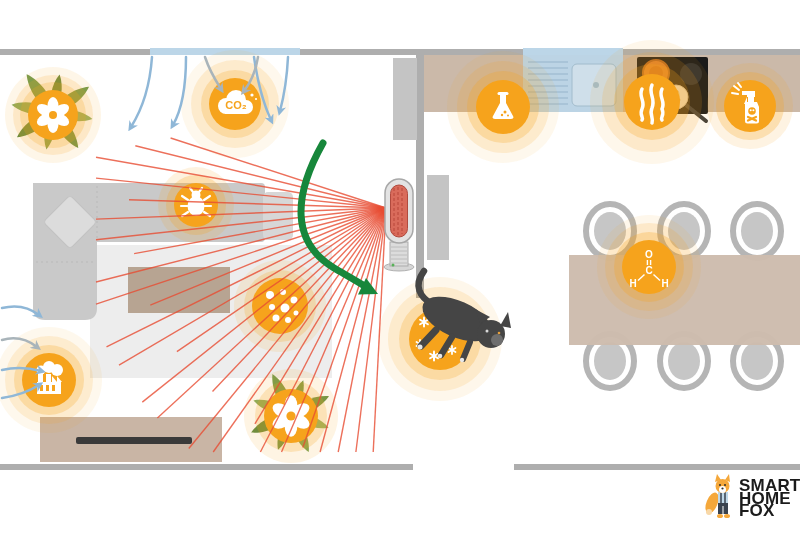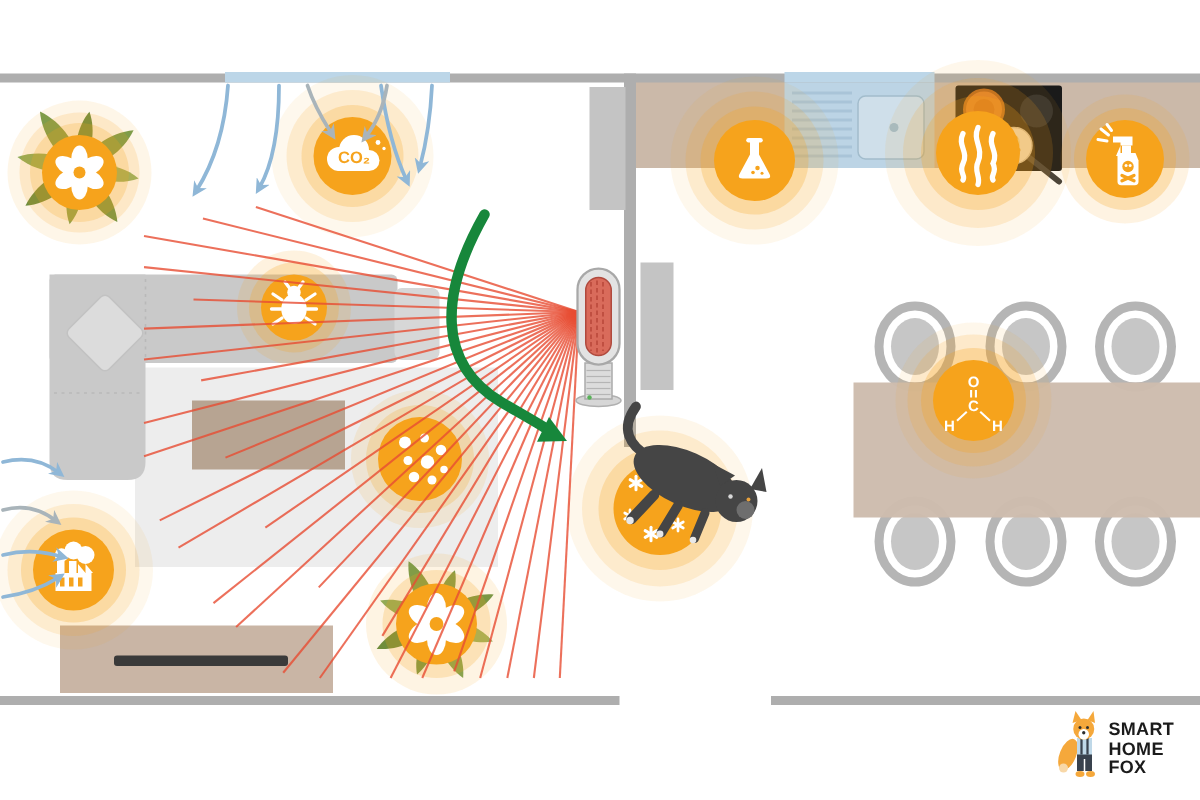--- a/index.html
+++ b/index.html
@@ -1,19 +1,19 @@
 <!DOCTYPE html>
 <html><head>
 <meta charset="utf-8">
 <style>
   html,body{margin:0;padding:0;background:#ffffff;}
   .stage{position:relative;width:800px;height:533px;background:#ffffff;overflow:hidden;
          font-family:"Liberation Sans",sans-serif;padding-left:20px;}
   .stage svg.scene{position:absolute;left:0;top:0;}
-  .logo-text{position:absolute;left:739px;top:480px;color:#1b1b1b;font-size:12px;
+  .logo-text{position:absolute;left:739px;top:480px;color:#1b1b1b;font-size:17px;
              line-height:12.5px;letter-spacing:.2px;}
   .logo-text .l1,.logo-text .l3{font-weight:bold;}
   .logo-text .l2{font-weight:bold;}
 </style>
 </head>
 <body>
 
 <div class="stage">
 <svg class="scene" width="800" height="533" viewBox="0 0 800 533">
   <defs>

